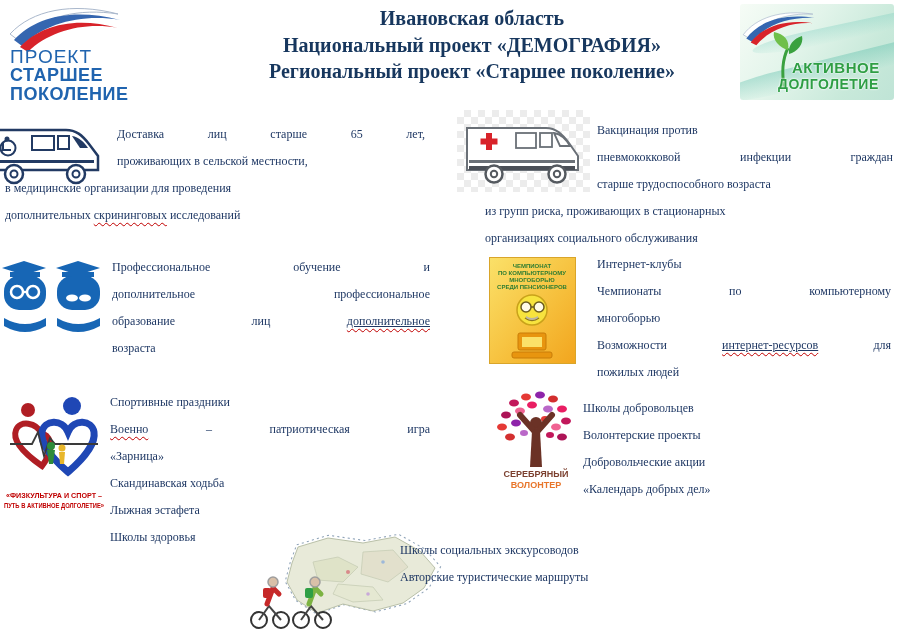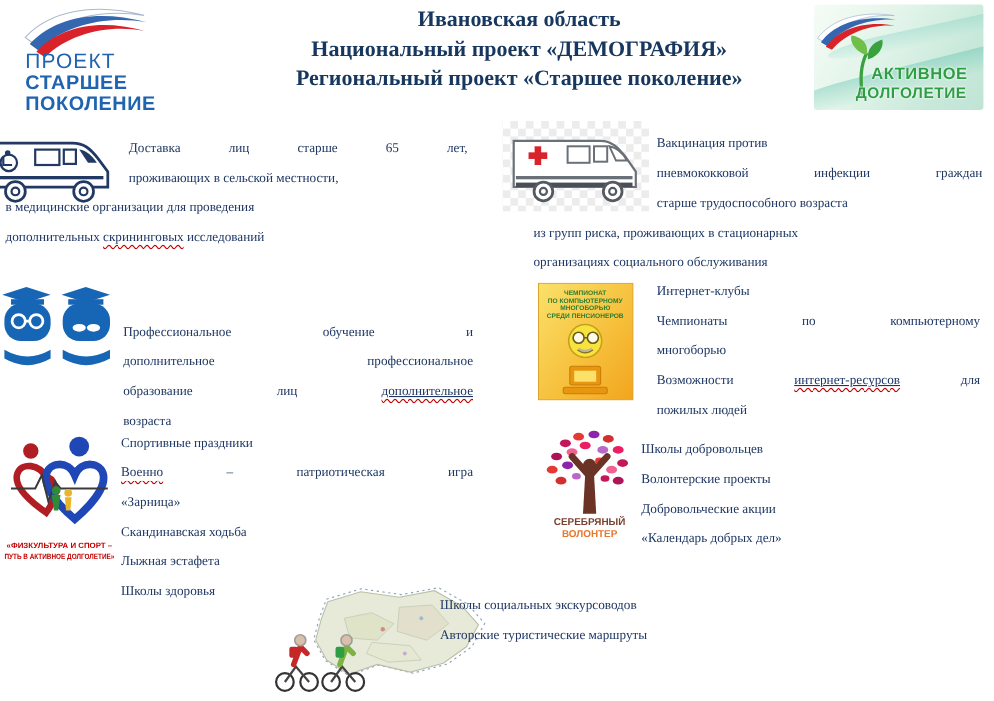--- a/index.html
+++ b/index.html
@@ -2,21 +2,21 @@
 <html><head>
 <meta charset="utf-8">
 <style>
   html,body { margin:0; padding:0; background:#fff; }
   .slide { position:relative; width:904px; height:637px; background:#ffffff; overflow:hidden;
            font-family:"Liberation Serif", serif; color:#1F3864; }
 
   
   .title { position:absolute; left:167px; top:5px; width:610px; text-align:center;
            font-weight:bold; font-size:20px; line-height:26.5px; color:#17375E; }
-  .logo-og { position:absolute; left:17px; top:2px; width:132px; height:104px;
+  .logo-og { position:absolute; left:4px; top:2px; width:132px; height:104px;
              font-family:"Liberation Sans", sans-serif; color:#2064AF; }
   .logo-og .w1 { position:absolute; left:6px; top:44px; font-size:19px; font-weight:500; letter-spacing:1px; }
   .logo-og .w2 { position:absolute; left:6px; top:63px; font-size:18px; font-weight:bold; letter-spacing:.5px; }
   .logo-og .w3 { position:absolute; left:6px; top:82px; font-size:18px; font-weight:bold; letter-spacing:.5px; }
   .logo-al { position:absolute; left:740px; top:4px; width:154px; height:96px; border-radius:3px;
              background:linear-gradient(125deg,#f6fcf6 0%,#e2f4ea 40%,#c8e9da 75%,#bfe4d6 100%);
              overflow:hidden; font-family:"Liberation Sans", sans-serif; }
   .wave1 { position:absolute; left:-30px; top:52px; width:260px; height:22px;
            background:linear-gradient(rgba(90,190,170,.40), rgba(180,230,215,.12));
            transform:rotate(-14deg); border-radius:50%/100%; }
@@ -30,21 +30,21 @@
 
   
   .txt { position:absolute; font-size:12px; line-height:27px; color:#1F3864; }
   .ln  { white-space:nowrap; }
   .jl  { text-align:justify; text-align-last:justify; white-space:normal; }
   .i1  { margin-left:112px; }
   .sp  { text-decoration:underline wavy #C00000 1px; text-underline-offset:3px;text-align:right; }
   .lnk { text-decoration:underline; text-decoration-color:#1F3864; text-underline-offset:1px; }
   .blkA { left:5px;   top:121px; width:420px; }
   .blkB { left:485px; top:117px; width:408px; }
-  .blkC { left:112px; top:254px; width:318px;margin-top:34px; }
+  .blkC { left:112px; top:254px; width:318px; }
   .blkD { left:597px; top:251px; width:294px; }
   .blkE { left:110px; top:389px; width:320px; }
   .blkF { left:583px; top:395px; width:310px; }
   .blkG { left:400px; top:537px; width:345px; }
 
   
   .abs { position:absolute; }
   .checker { position:absolute; left:457px; top:110px; width:133px; height:82px;
              background-color:#f4f4f4;
              background-image:repeating-conic-gradient(#ececec 0% 25%, #ffffff 0% 50%);

